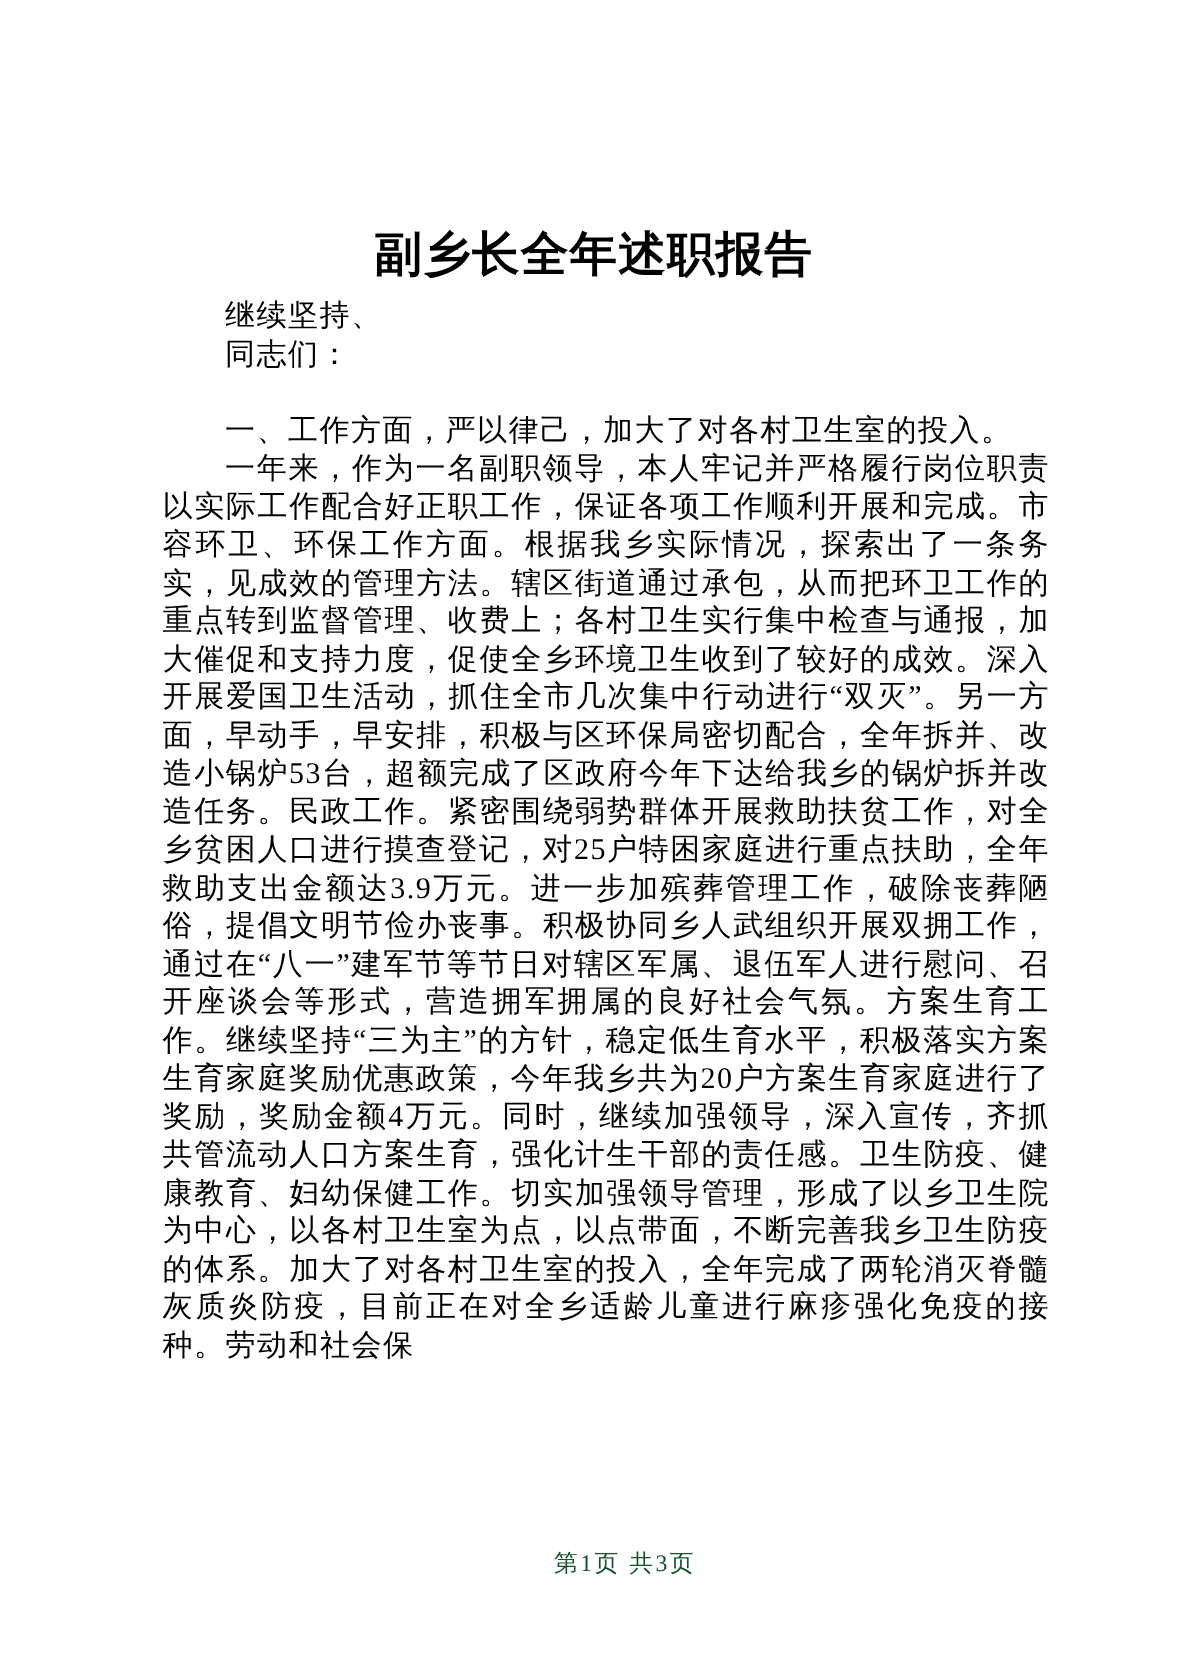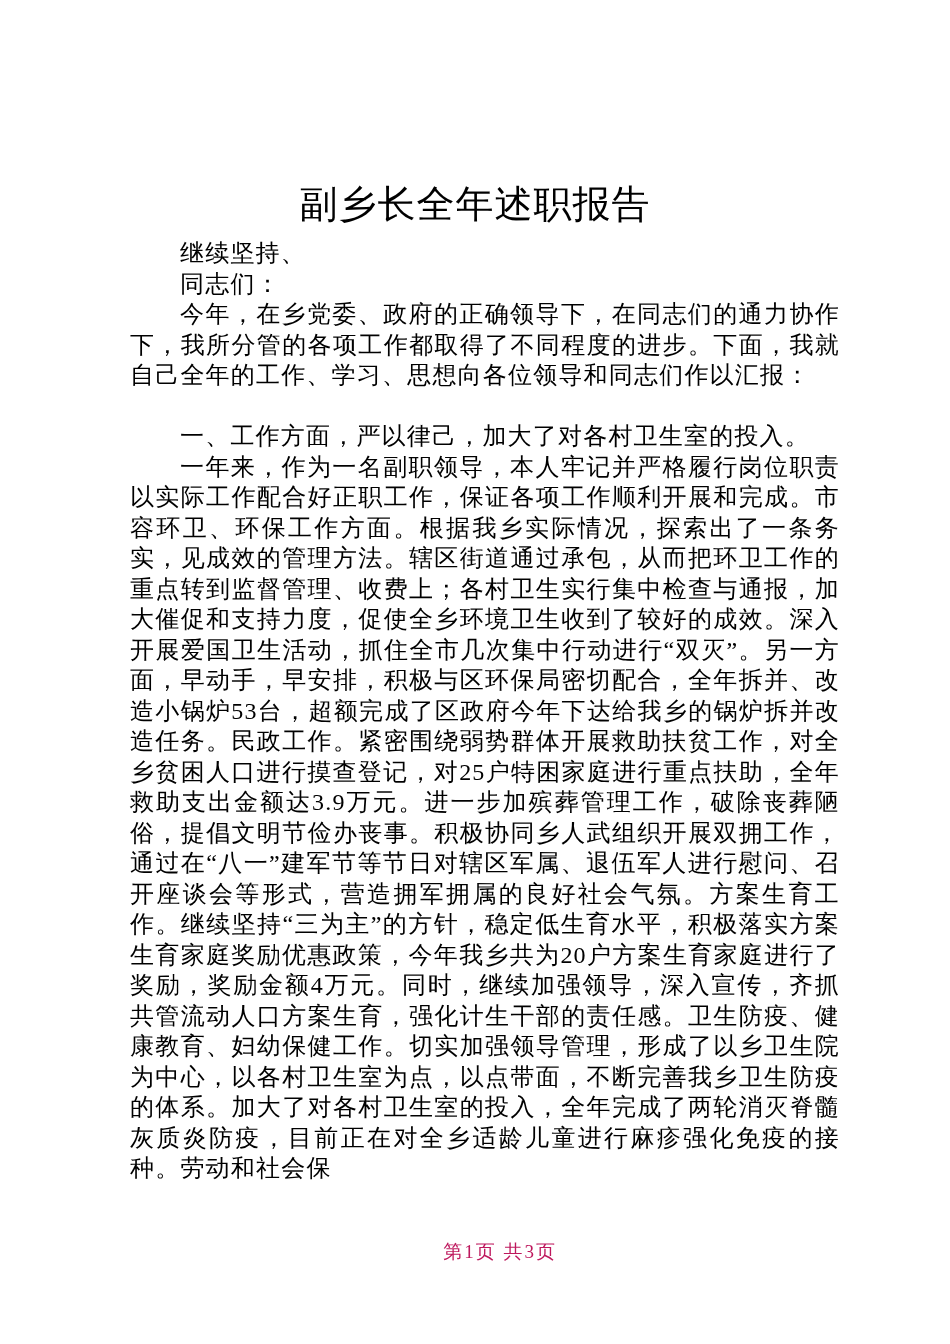--- a/index.html
+++ b/index.html
@@ -16,21 +16,21 @@
     width: 950px;
     height: 1344px;
     background: #ffffff;
   }
   .doc-title {
     margin: 0;
     padding-top: 181px;
     text-align: center;
     font-size: 38px;
     line-height: 46px;
-    font-weight: 400;
+    font-weight: 700;
     letter-spacing: 1px;
     font-family: "Liberation Serif", serif;
   }
   .doc-body {
     margin: 11px 110px 0 130px;
     width: 710px;
     font-size: 24px;
     line-height: 30.5px;
     letter-spacing: 1.2px;
     text-align: justify;
@@ -46,33 +46,32 @@
     position: absolute;
     top: 1240px;
     left: 0;
     width: 950px;
     box-sizing: border-box;
     padding-left: 50px;
     text-align: center;
     font-size: 19px;
     line-height: 24px;
     letter-spacing: 2px;
-    color: #be185d;
+    color: #14532d;
   }
 </style>
 </head>
 <body>
 
 <div class="page">
   <h1 class="doc-title">副乡长全年述职报告</h1>
 
   <div class="doc-body">
       <p class="para">继续坚持、</p>
       <p class="para">同志们：</p>
-      <p class="para">今年，在乡党委、政府的正确领导下，在同志们的通力协作下，我所分管的各项工作都取得了不同程度的进步。下面，我就自己全年的工作、学习、思想向各位领导和同志们作以汇报：</p>
       <p class="para blank"></p>
       <p class="para">一、工作方面，严以律己，加大了对各村卫生室的投入。</p>
       <p class="para">一年来，作为一名副职领导，本人牢记并严格履行岗位职责以实际工作配合好正职工作，保证各项工作顺利开展和完成。市容环卫、环保工作方面。根据我乡实际情况，探索出了一条务实，见成效的管理方法。辖区街道通过承包，从而把环卫工作的重点转到监督管理、收费上；各村卫生实行集中检查与通报，加大催促和支持力度，促使全乡环境卫生收到了较好的成效。深入开展爱国卫生活动，抓住全市几次集中行动进行“双灭”。另一方面，早动手，早安排，积极与区环保局密切配合，全年拆并、改造小锅炉53台，超额完成了区政府今年下达给我乡的锅炉拆并改造任务。民政工作。紧密围绕弱势群体开展救助扶贫工作，对全乡贫困人口进行摸查登记，对25户特困家庭进行重点扶助，全年救助支出金额达3.9万元。进一步加殡葬管理工作，破除丧葬陋俗，提倡文明节俭办丧事。积极协同乡人武组织开展双拥工作，通过在“八一”建军节等节日对辖区军属、退伍军人进行慰问、召开座谈会等形式，营造拥军拥属的良好社会气氛。方案生育工作。继续坚持“三为主”的方针，稳定低生育水平，积极落实方案生育家庭奖励优惠政策，今年我乡共为20户方案生育家庭进行了奖励，奖励金额4万元。同时，继续加强领导，深入宣传，齐抓共管流动人口方案生育，强化计生干部的责任感。卫生防疫、健康教育、妇幼保健工作。切实加强领导管理，形成了以乡卫生院为中心，以各村卫生室为点，以点带面，不断完善我乡卫生防疫的体系。加大了对各村卫生室的投入，全年完成了两轮消灭脊髓灰质炎防疫，目前正在对全乡适龄儿童进行麻疹强化免疫的接种。劳动和社会保</p>
     </div>
 
   <div class="doc-footer">
     <span>第1页 共3页</span>
   </div>
 </div>
 

